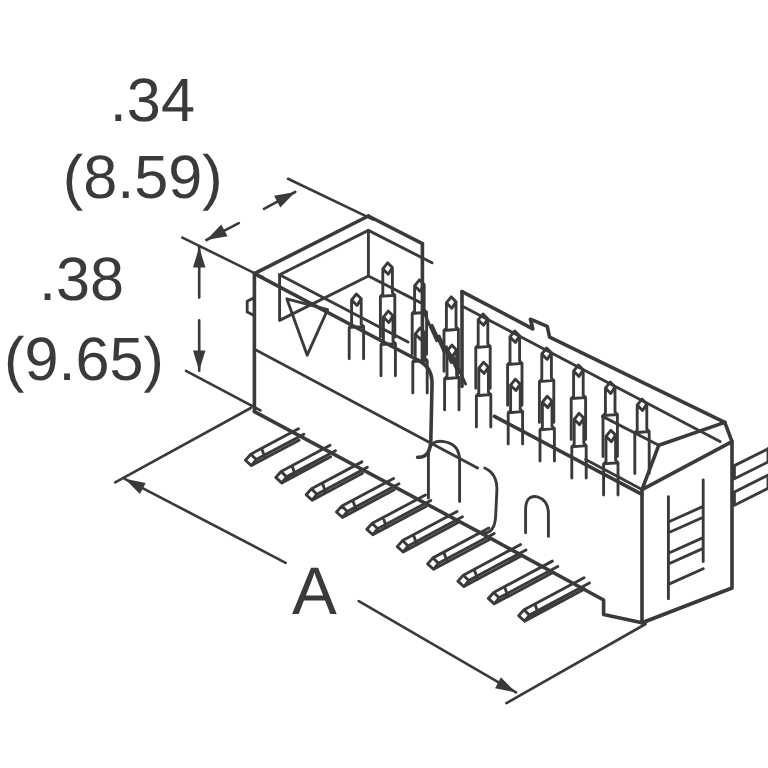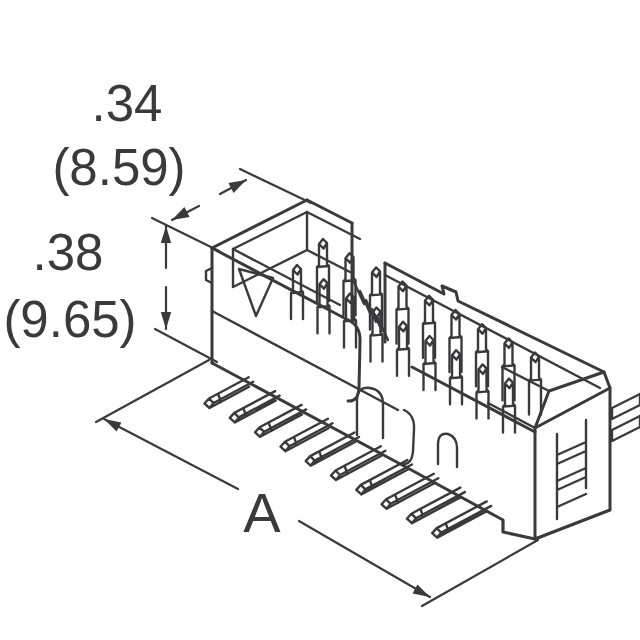--- a/index.html
+++ b/index.html
@@ -2,21 +2,21 @@
 <html><head>
 <meta charset="utf-8">
 <style>
   html,body{margin:0;padding:0;}
   body{
     width:640px;height:640px;
     background:#ffffff;
     font-family:"Liberation Sans", sans-serif;
     overflow:hidden;
   }
-  #stage{width:640px;height:580px;position:relative;margin-top:20px;}
+  #stage{width:640px;height:580px;position:relative;}
   svg{display:block;}
   .body-line{fill:none;stroke:#3a3a3c;stroke-width:3;stroke-linejoin:round;stroke-linecap:round;}
   .thin-line{fill:none;stroke:#3a3a3c;stroke-width:2.4;stroke-linejoin:round;stroke-linecap:round;}
   .dim-line{fill:none;stroke:#3a3a3c;stroke-width:2.2;stroke-linecap:round;}
   .arrowhead{fill:#3a3a3c;stroke:none;}
   .dim-text{fill:#3a3a3c;font-family:"Liberation Sans", sans-serif;}
   .dim-text.big{font-size:51px;}
   .dim-text.letter{font-size:56px;}
 </style>
 </head>

